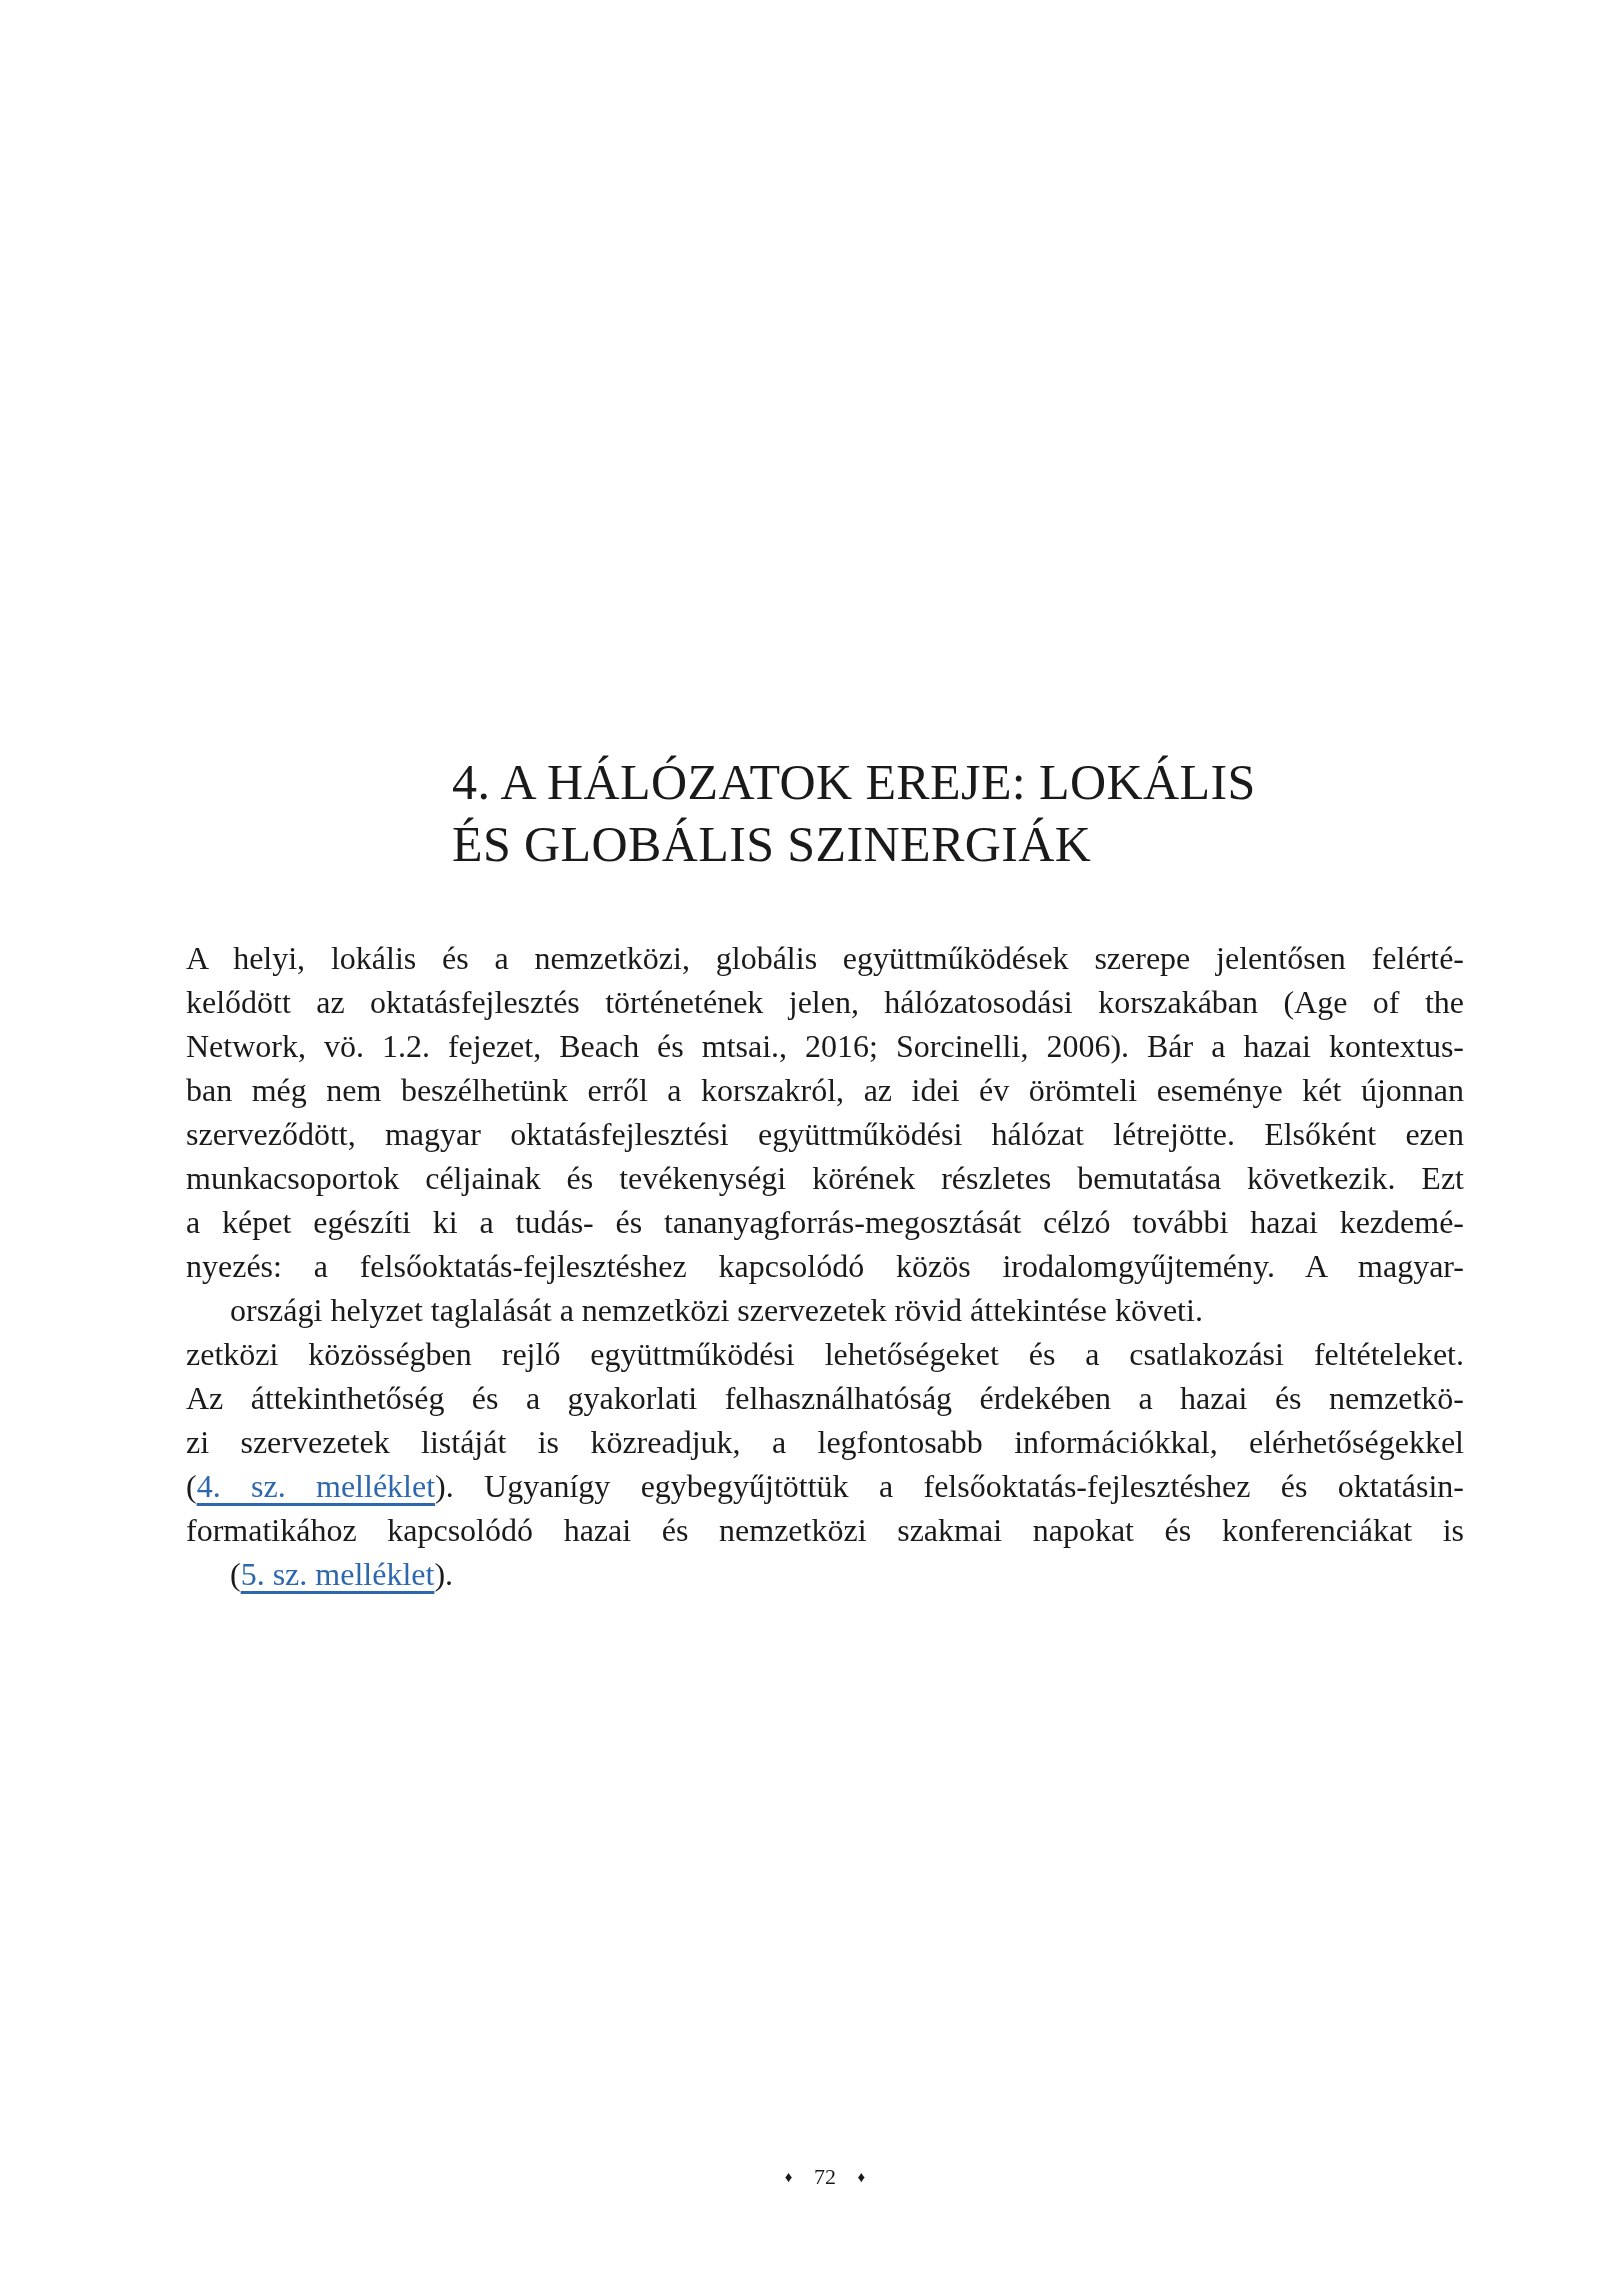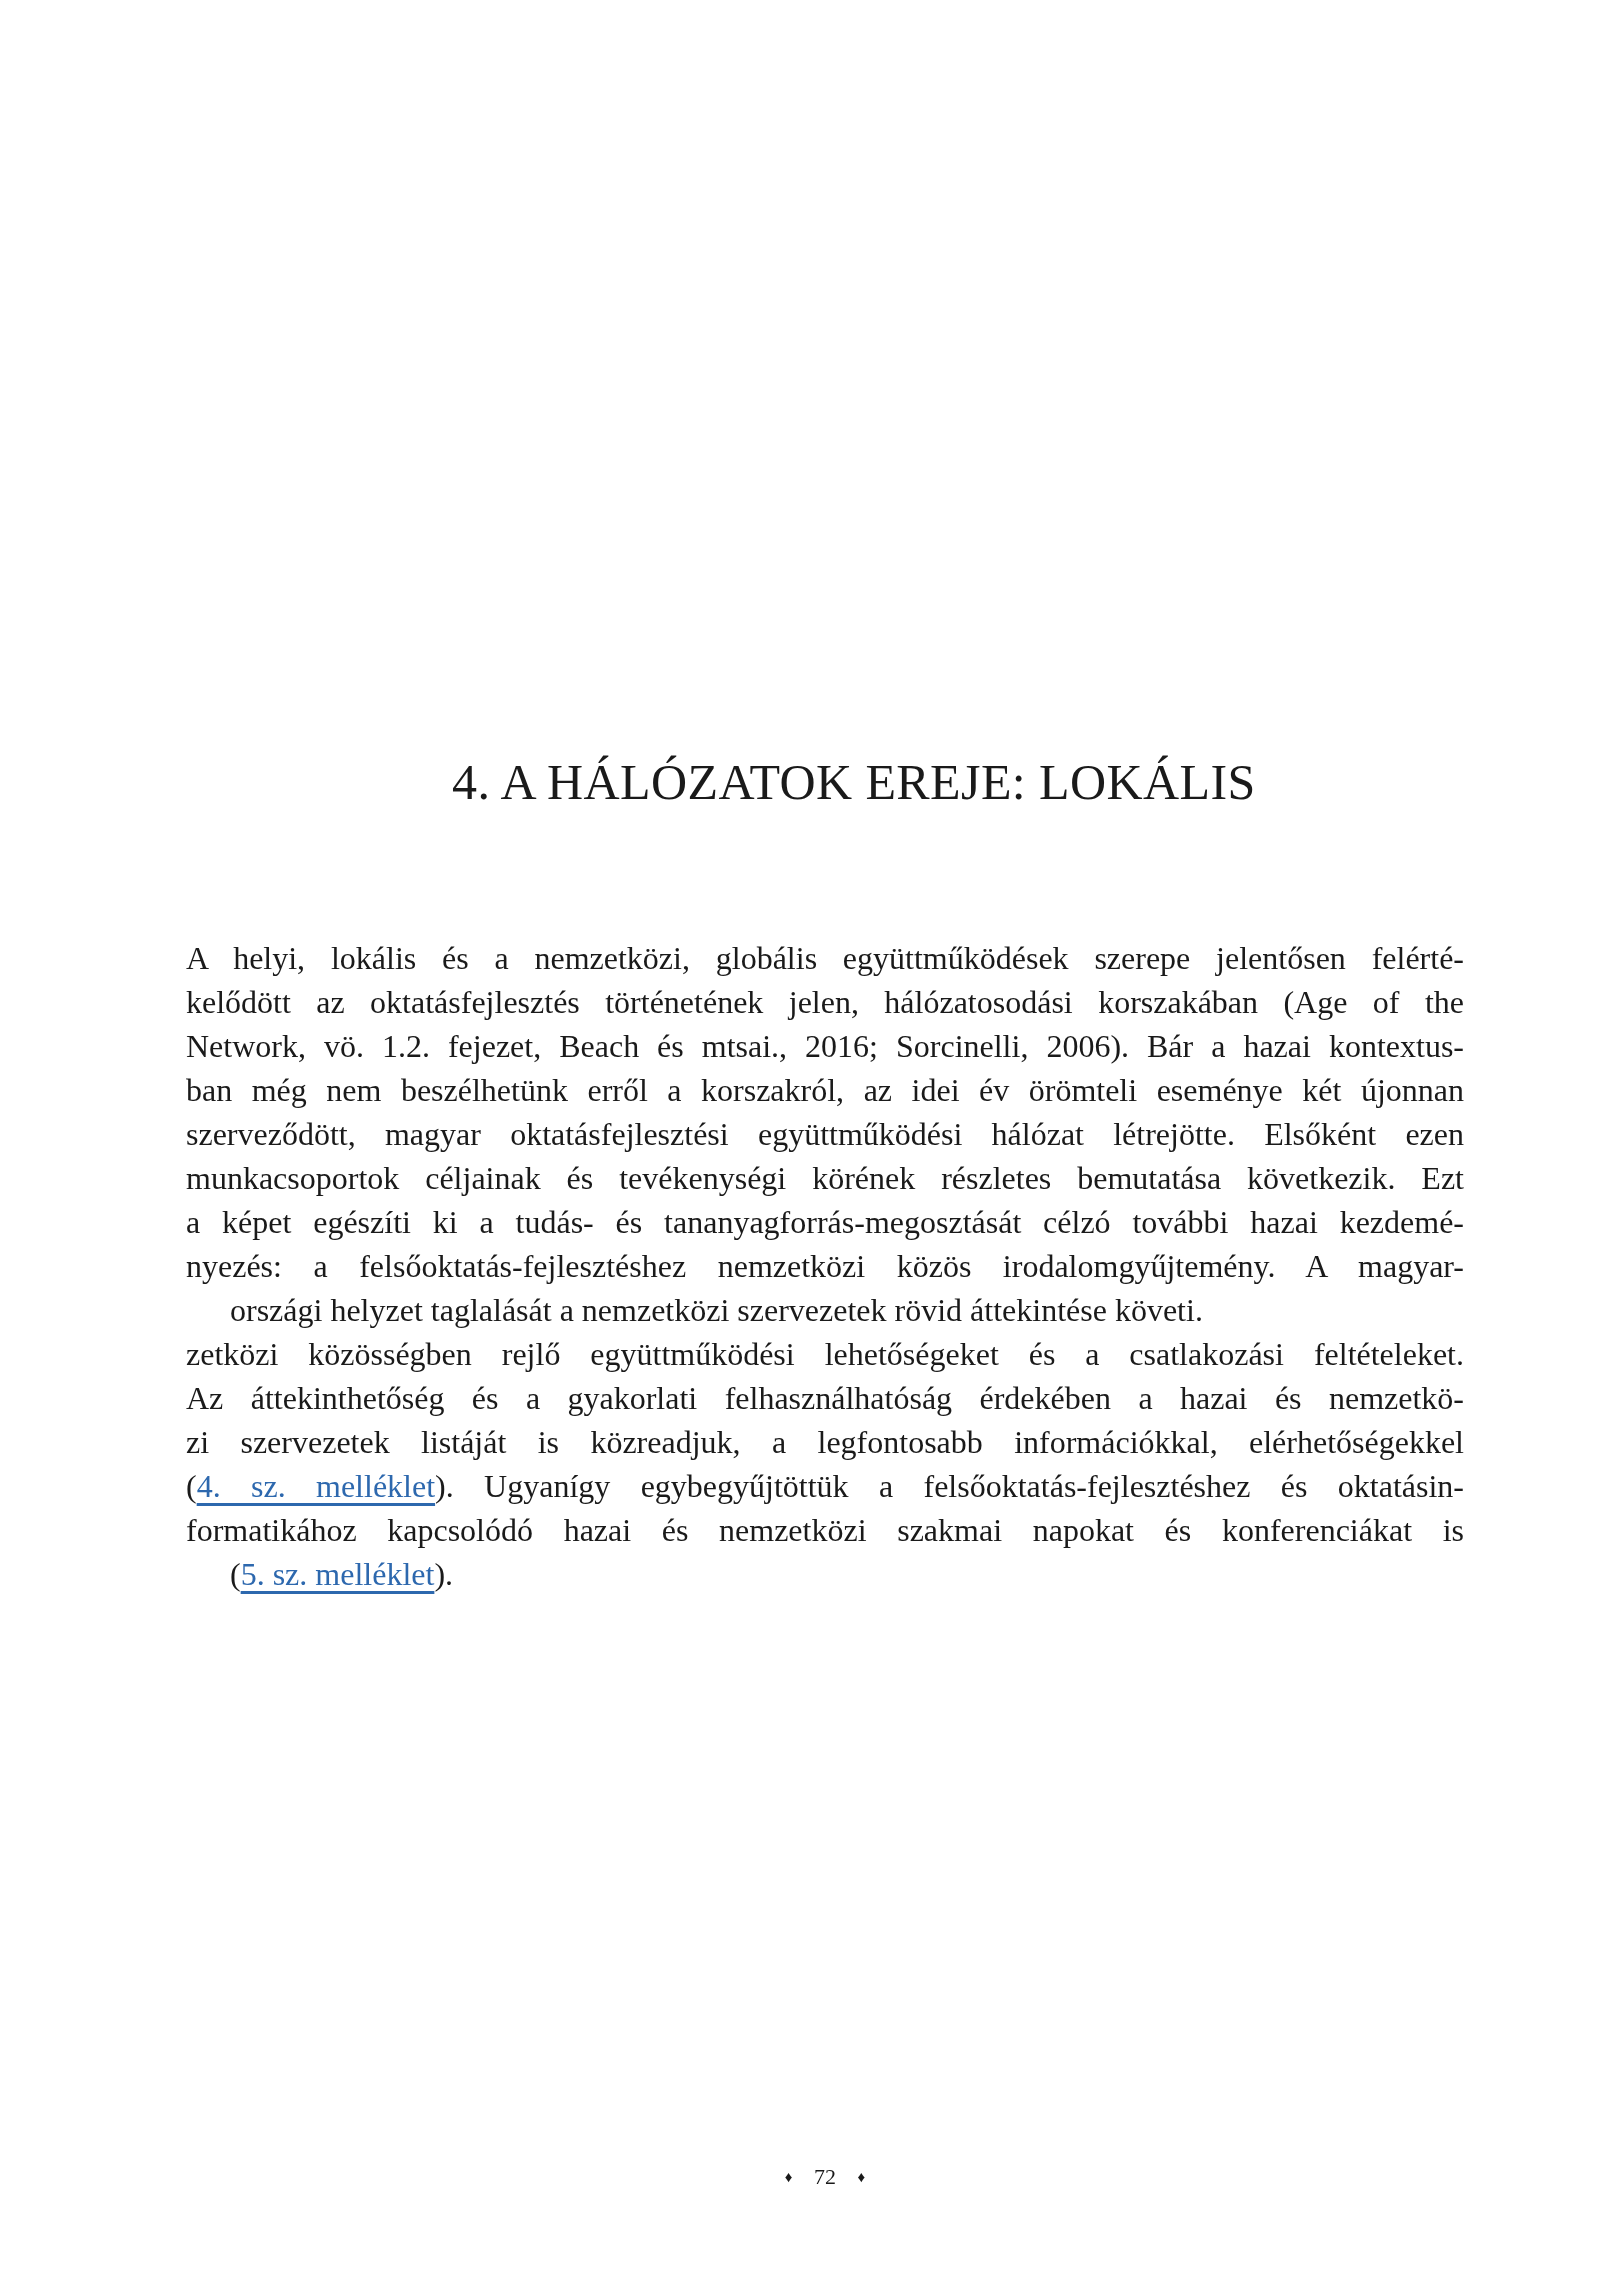--- a/index.html
+++ b/index.html
@@ -80,31 +80,32 @@
     vertical-align: 2.5px;
   }
 </style>
 </head>
 <body>
 
 <div class="page">
 
   <div class="chapter-title">
     <div>4. A HÁLÓZATOK EREJE: LOKÁLIS</div>
+    <div>ÉS GLOBÁLIS SZINERGIÁK</div>
   </div>
 
   <div class="body-text">
       <div class="line line-just"><span>A helyi, lokális és a nemzetközi, globális együttműködések szerepe jelentősen felérté-</span></div>
       <div class="line line-just"><span>kelődött az oktatásfejlesztés történetének jelen, hálózatosodási korszakában (Age of the</span></div>
       <div class="line line-just"><span>Network, vö. 1.2. fejezet, Beach és mtsai., 2016; Sorcinelli, 2006). Bár a hazai kontextus-</span></div>
       <div class="line line-just"><span>ban még nem beszélhetünk erről a korszakról, az idei év örömteli eseménye két újonnan</span></div>
       <div class="line line-just"><span>szerveződött, magyar oktatásfejlesztési együttműködési hálózat létrejötte. Elsőként ezen</span></div>
       <div class="line line-just"><span>munkacsoportok céljainak és tevékenységi körének részletes bemutatása következik. Ezt</span></div>
       <div class="line line-just"><span>a képet egészíti ki a tudás- és tananyagforrás-megosztását célzó további hazai kezdemé-</span></div>
-      <div class="line line-just"><span>nyezés: a felsőoktatás-fejlesztéshez nemzetközi közös irodalomgyűjtemény. A magyar-</span></div>
+      <div class="line line-just"><span>nyezés: a felsőoktatás-fejlesztéshez kapcsolódó közös irodalomgyűjtemény. A magyar-</span></div>
       <div class="line line-last"><span>országi helyzet taglalását a nemzetközi szervezetek rövid áttekintése követi.</span></div>
       <div class="line line-just"><span>zetközi közösségben rejlő együttműködési lehetőségeket és a csatlakozási feltételeket.</span></div>
       <div class="line line-just"><span>Az áttekinthetőség és a gyakorlati felhasználhatóság érdekében a hazai és nemzetkö-</span></div>
       <div class="line line-just"><span>zi szervezetek listáját is közreadjuk, a legfontosabb információkkal, elérhetőségekkel</span></div>
       <div class="line line-just"><span>(</span><span class="applink">4. sz. melléklet</span><span>). Ugyanígy egybegyűjtöttük a felsőoktatás-fejlesztéshez és oktatásin-</span></div>
       <div class="line line-just"><span>formatikához kapcsolódó hazai és nemzetközi szakmai napokat és konferenciákat is</span></div>
       <div class="line line-last"><span>(</span><span class="applink">5. sz. melléklet</span><span>).</span></div>
     </div>
 
   <div class="page-footer">

